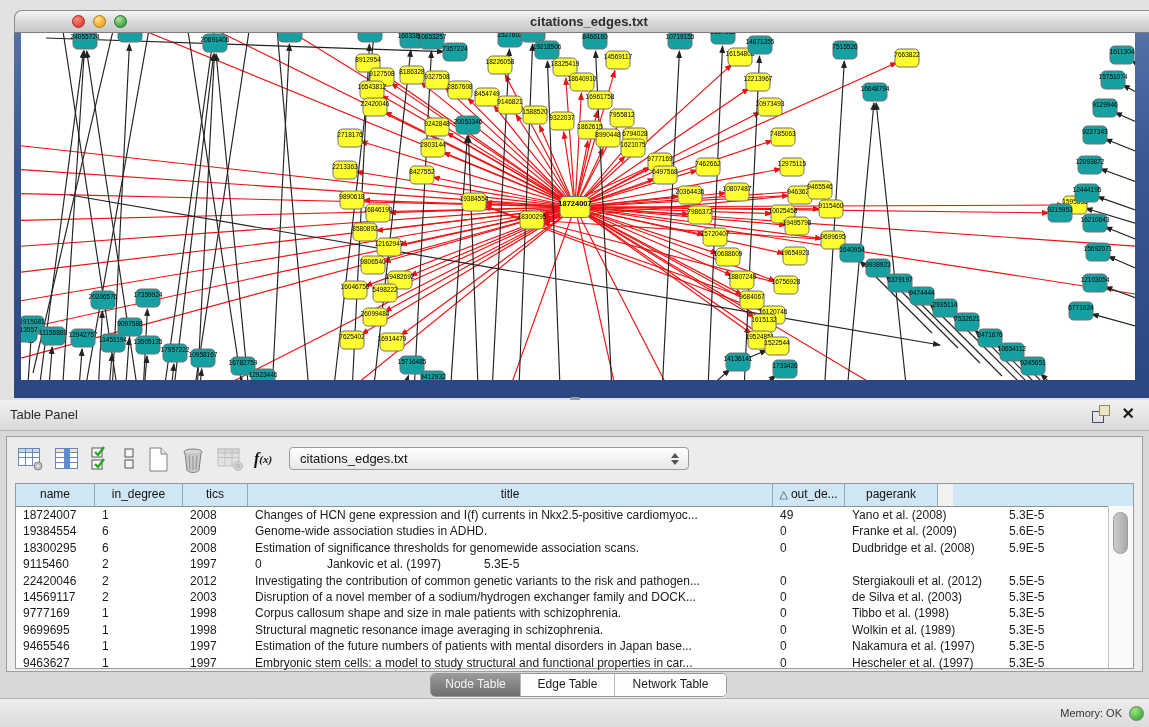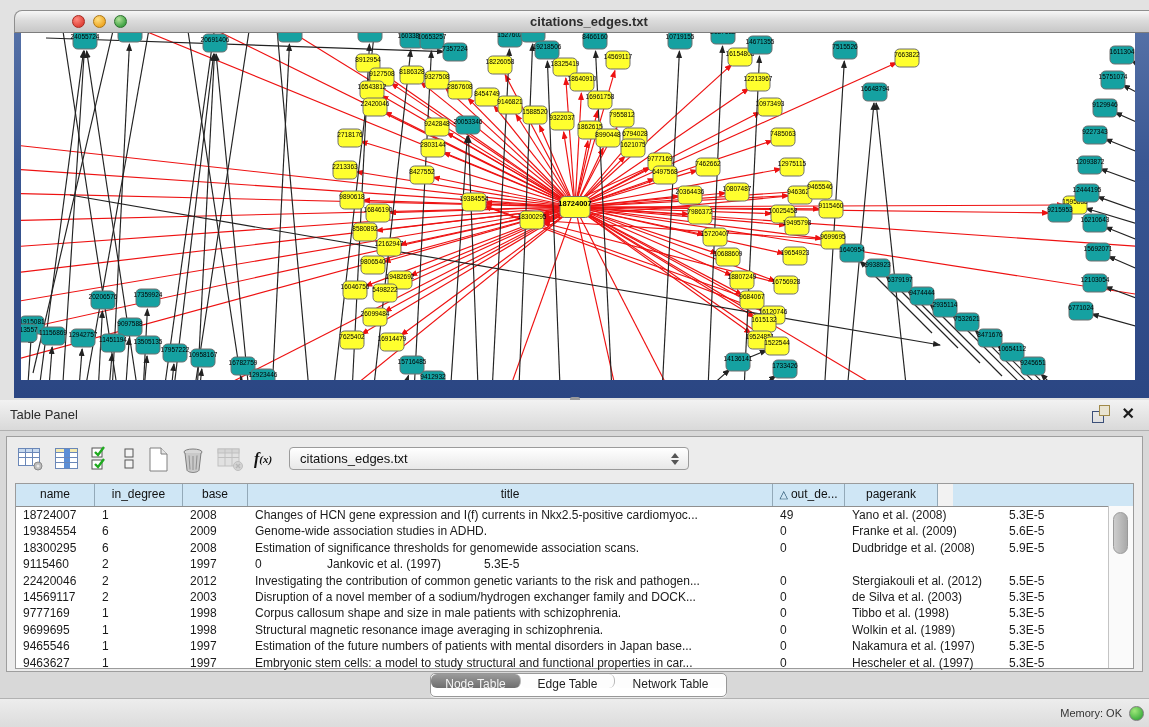--- a/index.html
+++ b/index.html
@@ -58,22 +58,22 @@
   .sort-tri{color:#1d4a68;font-size:11px;margin-right:3px;}
   .trow{display:flex;height:16.4px;font-size:12px;color:#1a1a1a;}
   .td{box-sizing:border-box;padding-left:7px;overflow:hidden;white-space:nowrap;line-height:16px;}
   .vscroll{position:absolute;top:22px;right:0;bottom:0;width:24px;background:#fafafa;border-left:1px solid #c4c4c4;}
   .vthumb{position:absolute;left:4px;top:6px;width:15px;height:42px;border-radius:8px;
     background:linear-gradient(90deg,#cdcdcd,#a9a9a9);border:1px solid #9a9a9a;box-sizing:border-box;}
 
   .tabs{position:absolute;left:430px;top:273px;height:22px;display:flex;
     border:1px solid #989898;border-radius:5px;overflow:hidden;background:#fff;
     box-shadow:0 1px 0 rgba(255,255,255,.6);}
-  .tab{height:14px;line-height:21px;text-align:center;font-size:12px;color:#222;background:#fdfdfd;
-    border-right:1px solid #b9b9b9;box-sizing:border-box;cursor:default;border-radius:6px;}
+  .tab{height:22px;line-height:21px;text-align:center;font-size:12px;color:#222;background:#fdfdfd;
+    border-right:1px solid #b9b9b9;box-sizing:border-box;cursor:default;}
   .tab:last-child{border-right:none;}
   .tab.sel{background:linear-gradient(180deg,#9b9b9b,#6e6e6e);color:#f6f6f6;}
 
   
   .status-bar{position:absolute;left:0;top:698px;width:1149px;height:29px;
     background:linear-gradient(180deg,#ededed,#dcdcdc);border-top:1px solid #b2b2b2;box-sizing:border-box;
     display:flex;align-items:center;justify-content:flex-end;padding-right:5px;}
   .mem-label{font-size:11px;color:#333;margin-right:7px;}
   .mem-dot{width:15px;height:15px;border-radius:50%;border:1px solid #7b7b7b;box-sizing:border-box;
     background:radial-gradient(circle at 35% 30%,#9fe87a,#3fae3f 75%);}
@@ -844,21 +844,21 @@
               <span class="up"></span>
               <span class="dn"></span>
             </span>
         </div>
       </div>
 
       <div class="dtable">
         <div class="thead" id="thead">
             <div class="th" style="width: 79px; text-align: center;">name</div>
             <div class="th" style="width: 88px;">in_degree</div>
-            <div class="th" style="width: 65px;">base</div>
+            <div class="th" style="width: 65px;">tics</div>
             <div class="th" style="width: 525px;">title</div>
             <div class="th" style="width: 72px;"><span class="sort-tri">△</span>out_de...</div>
             <div class="th" style="width: 93px;">pagerank</div>
             <div class="th empty" style="width: 15px;"></div>
           </div>
         <div id="tbody">
             <div class="trow">
               <div class="td" style="width: 79px;">18724007</div>
               <div class="td" style="width: 88px;">1</div>
               <div class="td" style="width: 65px;">2008</div>

